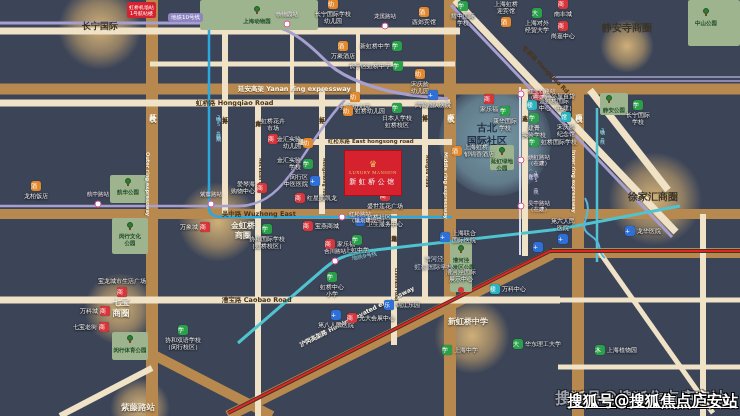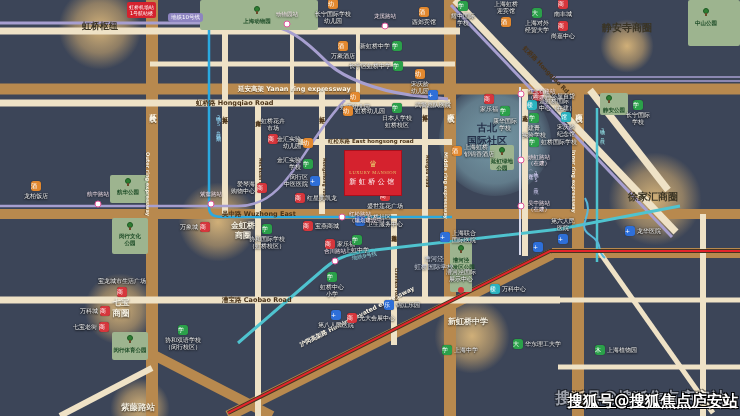--- a/index.html
+++ b/index.html
@@ -181,21 +181,21 @@
     <div class="rlabel dark v" style="left: 425px; top: 110px; font-size: 5.5px;">虹许路</div>
     <div class="rlabel dark vr" style="left: 429px; top: 155px; font-size: 4.5px;">Hongxu road</div>
     <div class="rlabel dark v" style="left: 525px; top: 110px; font-size: 5.5px;">古北路</div>
     <div class="rlabel dark v" style="left: 394px; top: 230px; font-size: 5.5px;">莲花路</div>
     <div class="rlabel dark vr" style="left: 398px; top: 268px; font-size: 4.5px;">Lianhua road</div>
     <div class="rlabel lav v" style="left: 533px; top: 168px; font-size: 5px;">地铁15号线
 （在建）</div>
     <div class="rlabel teal v" style="left: 602px; top: 125px; font-size: 5px;">地铁3号线</div>
     <div class="rlabel blue v" style="left: 218px; top: 112px; font-size: 5px;">地铁25号线（规划）</div>
     <div class="rlabel teal " style="left: 352px; top: 256px; font-size: 5.5px; transform: rotate(-11deg); transform-origin: 0px 50%;">地铁9号线</div>
-    <div class="zlabel dark" style="left: 100px; top: 27px; font-size: 9px;">虹桥枢纽</div>
+    <div class="zlabel dark" style="left: 100px; top: 27px; font-size: 9px;">长宁国际</div>
     <div class="zlabel dark" style="left: 627px; top: 28px; font-size: 10px;">静安寺商圈</div>
     <div class="zlabel dark" style="left: 653px; top: 197px; font-size: 10px;">徐家汇商圈</div>
     <div class="zlabel navy" style="left: 487px; top: 134px; font-size: 10px;">古北
 国际社区</div>
     <div class="zlabel light" style="left: 243px; top: 231px; font-size: 8px;">金虹桥
 商圈</div>
     <div class="zlabel light" style="left: 121px; top: 308px; font-size: 8.5px;">七宝
 商圈</div>
     <div class="zlabel light" style="left: 138px; top: 407px; font-size: 8.5px;">紫藤路站</div>
     <div class="zlabel light" style="left: 468px; top: 322px; font-size: 8px;">新虹桥中学</div>

